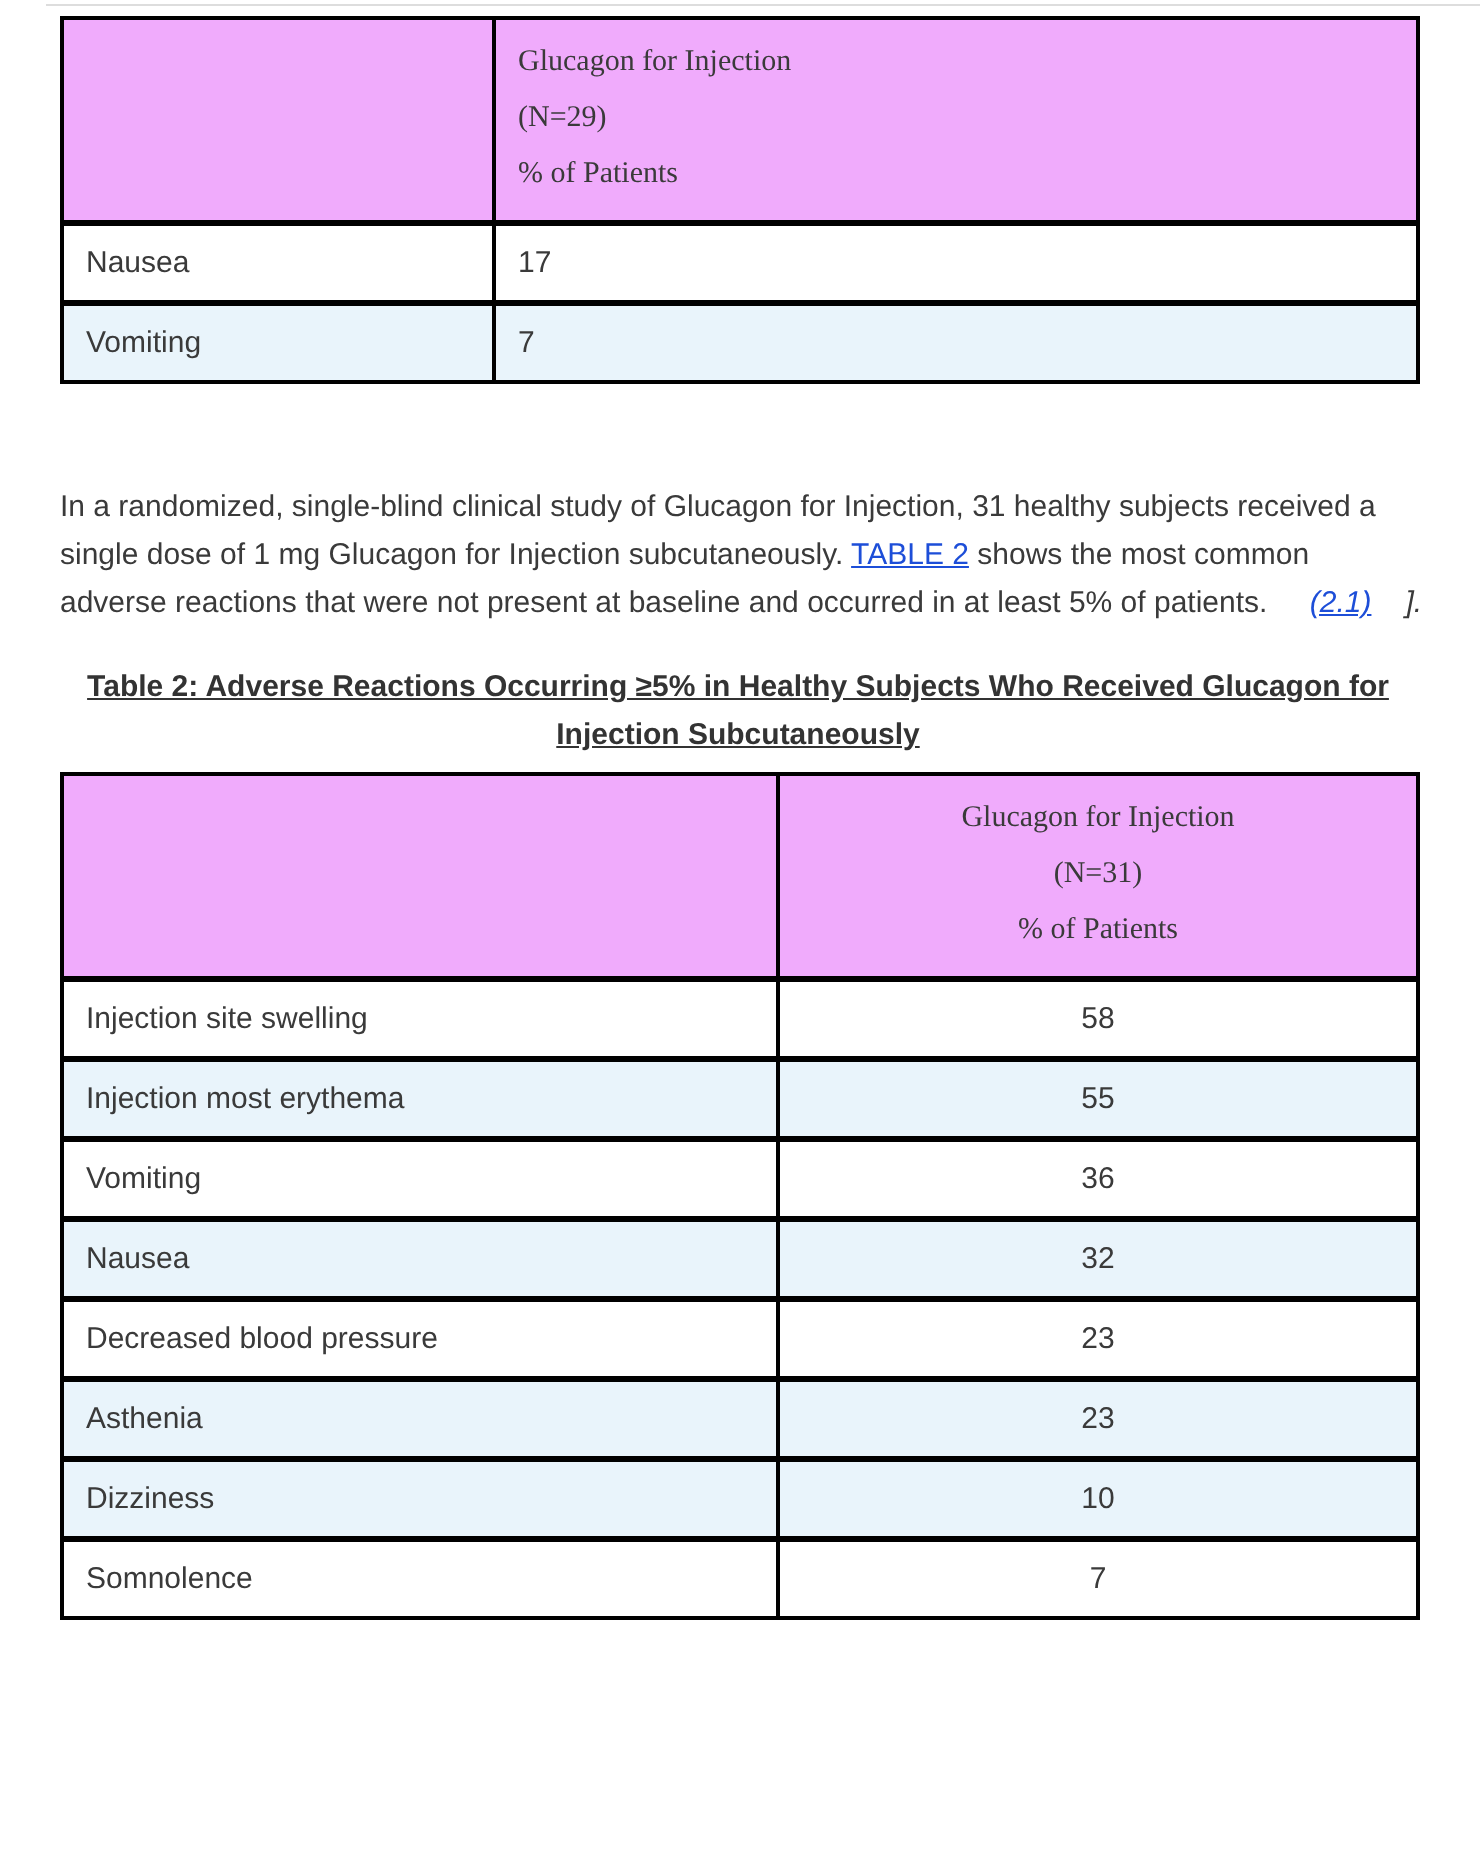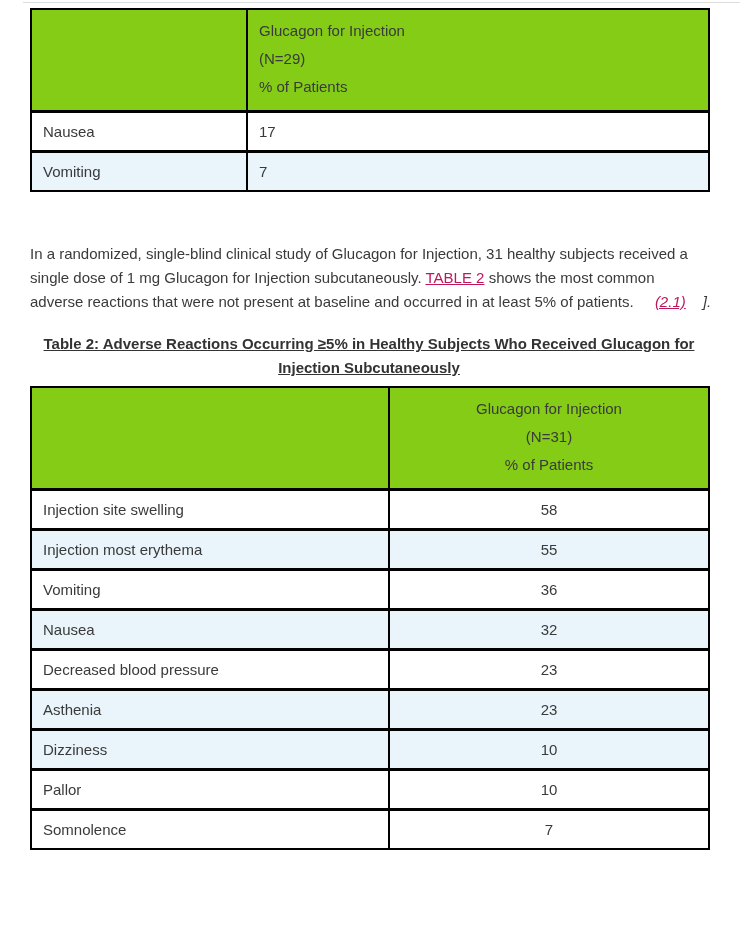--- a/index.html
+++ b/index.html
@@ -29,41 +29,42 @@
   table.t1 col.c2 { width: 462px; }
   table.t2 col.c1 { width: 358px; }
   table.t2 col.c2 { width: 320px; }
 
   .rx-table td {
     padding: 0 11px;
     vertical-align: middle;
     text-align: left;
   }
   .rx-table thead td {
-    background: #84cc16;
+    background: #f0abfc;
     padding-top: 7px;
     padding-bottom: 9px;
+    font-family: Liberation Serif, serif;
   }
   .rx-table .hline { line-height: 28px; }
   .rx-table tbody td {
     height: 37px;
     border-top: 3px solid #000000;
   }
   .rx-table td + td { border-left: 2px solid #000000; }
   .rx-table tr.alt { background: #e9f4fb; }
   table.t2 thead td.col2, table.t2 td.val { text-align: center; }
 
   .para {
     margin: 50px 0 0 0;
     width: 682px;
     font-size: 15px;
     line-height: 24px;
   }
   .link {
-    color: #be185d;
+    color: #1d4ed8;
     text-decoration: underline;
     cursor: pointer;
   }
   .italic { font-style: italic; margin-left: 17px; }
 
   .table-title {
     margin: 18px 0 6px 0;
     width: 678px;
     text-align: center;
     font-weight: 700;
@@ -152,23 +153,19 @@
       </tr>
       <tr class="alt">
         <td>Asthenia</td>
         <td class="val">23</td>
       </tr>
       <tr class="alt">
         <td>Dizziness</td>
         <td class="val">10</td>
       </tr>
       <tr>
-        <td>Pallor</td>
-        <td class="val">10</td>
-      </tr>
-      <tr>
         <td>Somnolence</td>
         <td class="val">7</td>
       </tr>
     </tbody>
   </table>
 
 </div>
 
 </body></html>

